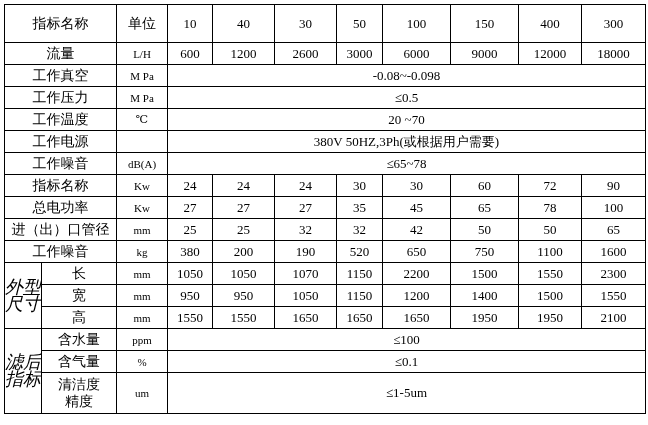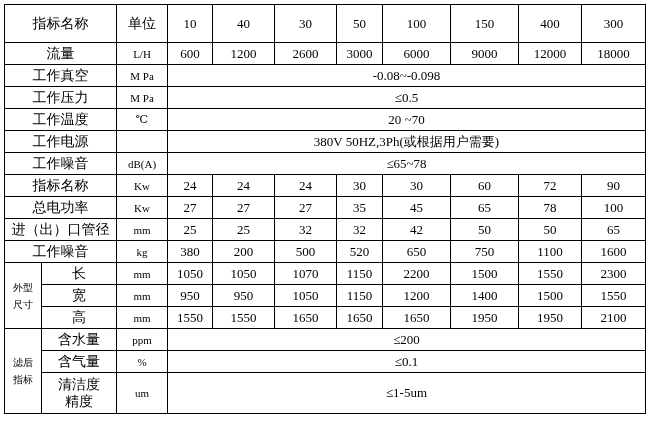--- a/index.html
+++ b/index.html
@@ -28,21 +28,21 @@
     vertical-align: middle;
     padding: 0;
     overflow: hidden;
   }
   tr.rh { height: 38px; }   
   tr.rr { height: 22px; }   
   tr.rl { height: 41px; }   
   .cn { font-size: 14px; }                  
   .u  { font-size: 11px; margin-left: 16px; }                  
   .v  { font-size: 13px; }                  
-  .g  { font-size: 10px; line-height: 17px; } 
+  .g  { font-size: 18px; line-height: 17px; font-style: italic; } 
   .two { line-height: 17px; }
 </style>
 </head>
 <body>
 
 <table class="spec">
   <colgroup>
     <col style="width:37px">
       <col style="width:75px">
       <col style="width:51px">
@@ -150,21 +150,21 @@
     <td class="v">50</td>
     <td class="v">50</td>
     <td class="v">65</td>
   </tr>
 
   <tr class="rr">
     <td colspan="2" class="cn">工作噪音</td>
     <td class="u">kg</td>
     <td class="v">380</td>
     <td class="v">200</td>
-    <td class="v">500</td>
+    <td class="v">190</td>
     <td class="v">520</td>
     <td class="v">650</td>
     <td class="v">750</td>
     <td class="v">1100</td>
     <td class="v">1600</td>
   </tr>
 
   <tr class="rr">
     <td rowspan="3" class="cn g"><span>外型</span><br><span>尺寸</span></td>
     <td class="cn">长</td>
@@ -202,21 +202,21 @@
     <td class="v">1650</td>
     <td class="v">1950</td>
     <td class="v">1950</td>
     <td class="v">2100</td>
   </tr>
 
   <tr class="rr">
     <td rowspan="3" class="cn g"><span>滤后</span><br><span>指标</span></td>
     <td class="cn">含水量</td>
     <td class="u">ppm</td>
-    <td colspan="8" class="v">≤200</td>
+    <td colspan="8" class="v">≤100</td>
   </tr>
 
   <tr class="rr">
     <td class="cn">含气量</td>
     <td class="u">%</td>
     <td colspan="8" class="v">≤0.1</td>
   </tr>
 
   <tr class="rl">
     <td class="cn two"><span>清洁度</span><br><span>精度</span></td>

